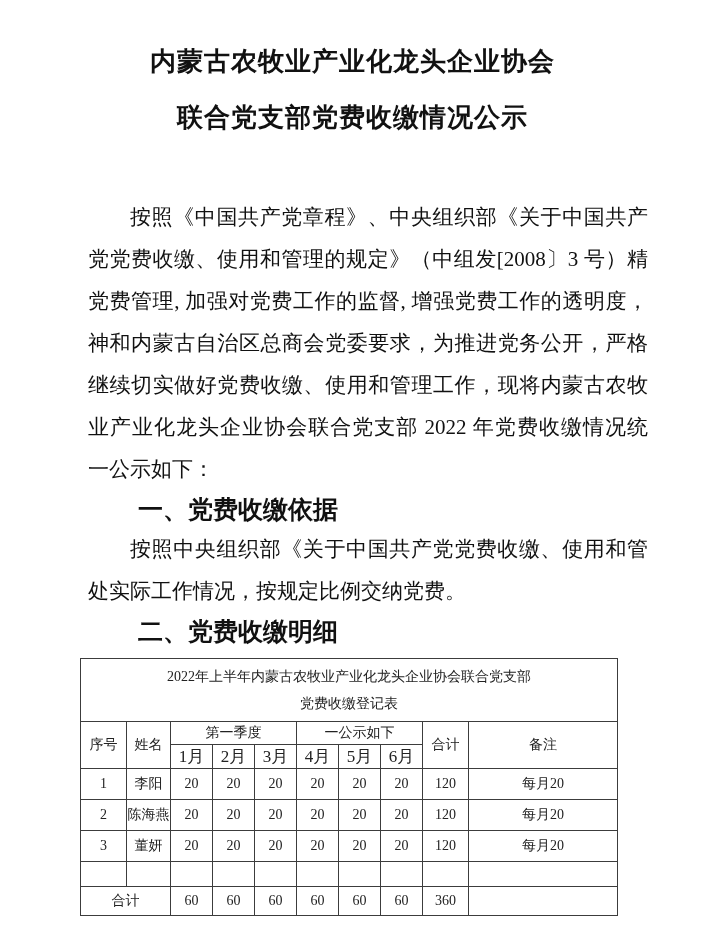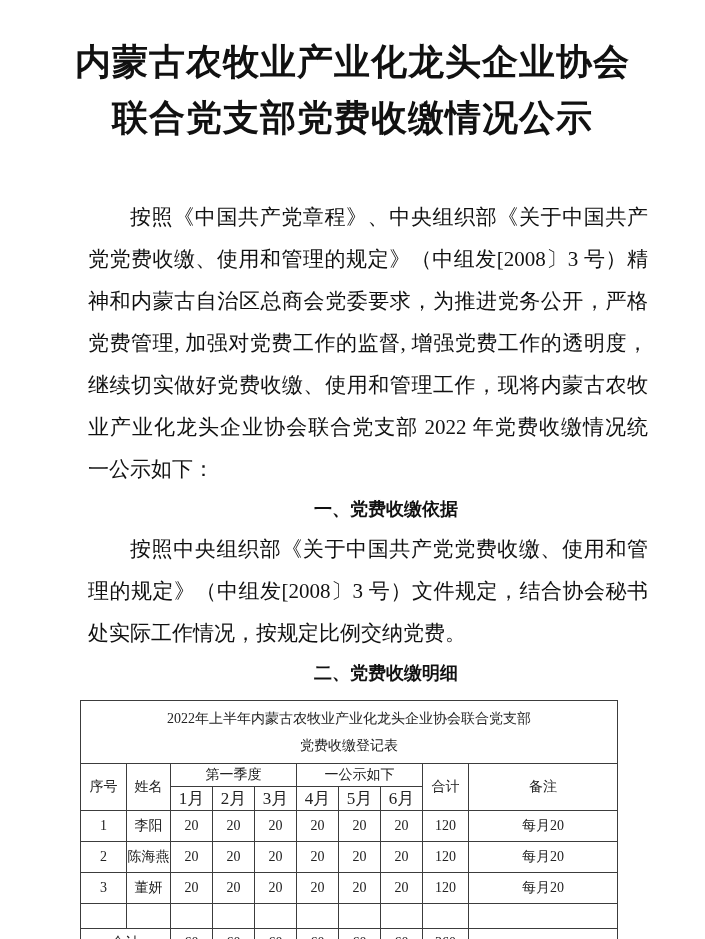--- a/index.html
+++ b/index.html
@@ -1,30 +1,30 @@
 <!DOCTYPE html>
 <html><head>
 <meta charset="utf-8">
 <style>
   html,body{margin:0;padding:0;background:#ffffff;width:705px;height:939px;overflow:hidden;}
   .page{width:705px;height:939px;background:#fff;position:relative;
         font-family:"Liberation Serif","DejaVu Serif",serif;color:#111;}
   
   .doc-title{padding-top:34px;text-align:center;font-weight:bold;
-             font-size:36px;line-height:56px;letter-spacing:1px;
+             font-size:26px;line-height:56px;letter-spacing:1px;
              font-family:"Liberation Serif","DejaVu Serif",serif;}
   
   .content{margin-left:88px;width:560px;margin-top:50px;font-size:21px;}
   .tline{line-height:42px;text-align:justify;text-align-last:justify;
          white-space:nowrap;overflow:hidden;}
   .tline.first{text-indent:2em;}
   .tline.last{text-align-last:left;}
   .heading{line-height:34px;padding:2px 0;font-weight:bold;text-indent:2em;
            font-family:"Liberation Sans","DejaVu Sans",sans-serif;
-           font-size:18px;text-align:center;}
+           font-size:25px;}
   
   table.fee{border-collapse:collapse;table-layout:fixed;
             margin-left:80px;margin-top:8px;width:537px;
             font-family:"Liberation Serif","DejaVu Serif",serif;}
   table.fee td,table.fee th{border:1px solid #3c3c3c;text-align:center;
             vertical-align:middle;padding:0;font-size:14px;font-weight:normal;
             color:#222;overflow:hidden;}
   td.tbl-title{font-size:19px;font-weight:bold;line-height:27px;height:62px;
                padding:2px 8px;color:#000;}
   tr.hdr-a th{height:22px;}
@@ -44,30 +44,29 @@
 
   <div class="doc-title">
     <div>内蒙古农牧业产业化龙头企业协会</div>
     <div>联合党支部党费收缴情况公示</div>
   </div>
 
   <div class="content">
     <div>
         <div class="tline first">按照《中国共产党章程》、中央组织部《关于中国共产</div>
         <div class="tline">党党费收缴、使用和管理的规定》（中组发[2008〕3 号）精</div>
+        <div class="tline">党费管理, 加强对党费工作的监督, 增强党费工作的透明度，</div>
         <div class="tline">神和内蒙古自治区总商会党委要求，为推进党务公开，严格</div>
-        <div class="tline">党费管理, 加强对党费工作的监督, 增强党费工作的透明度，</div>
         <div class="tline">继续切实做好党费收缴、使用和管理工作，现将内蒙古农牧</div>
         <div class="tline">业产业化龙头企业协会联合党支部 2022 年党费收缴情况统</div>
         <div class="tline last">一公示如下：</div>
       </div>
     <div class="heading">一、党费收缴依据</div>
     <div>
         <div class="tline first">按照中央组织部《关于中国共产党党费收缴、使用和管</div>
-        <div class="tline">理的规定》（中组发[2008〕3 号）文件规定，结合协会秘书</div>
         <div class="tline last">处实际工作情况，按规定比例交纳党费。</div>
       </div>
     <div class="heading">二、党费收缴明细</div>
   </div>
 
   <table class="fee">
     <colgroup>
       <col style="width:46px">
         <col style="width:44px">
       <col style="width:42px">

